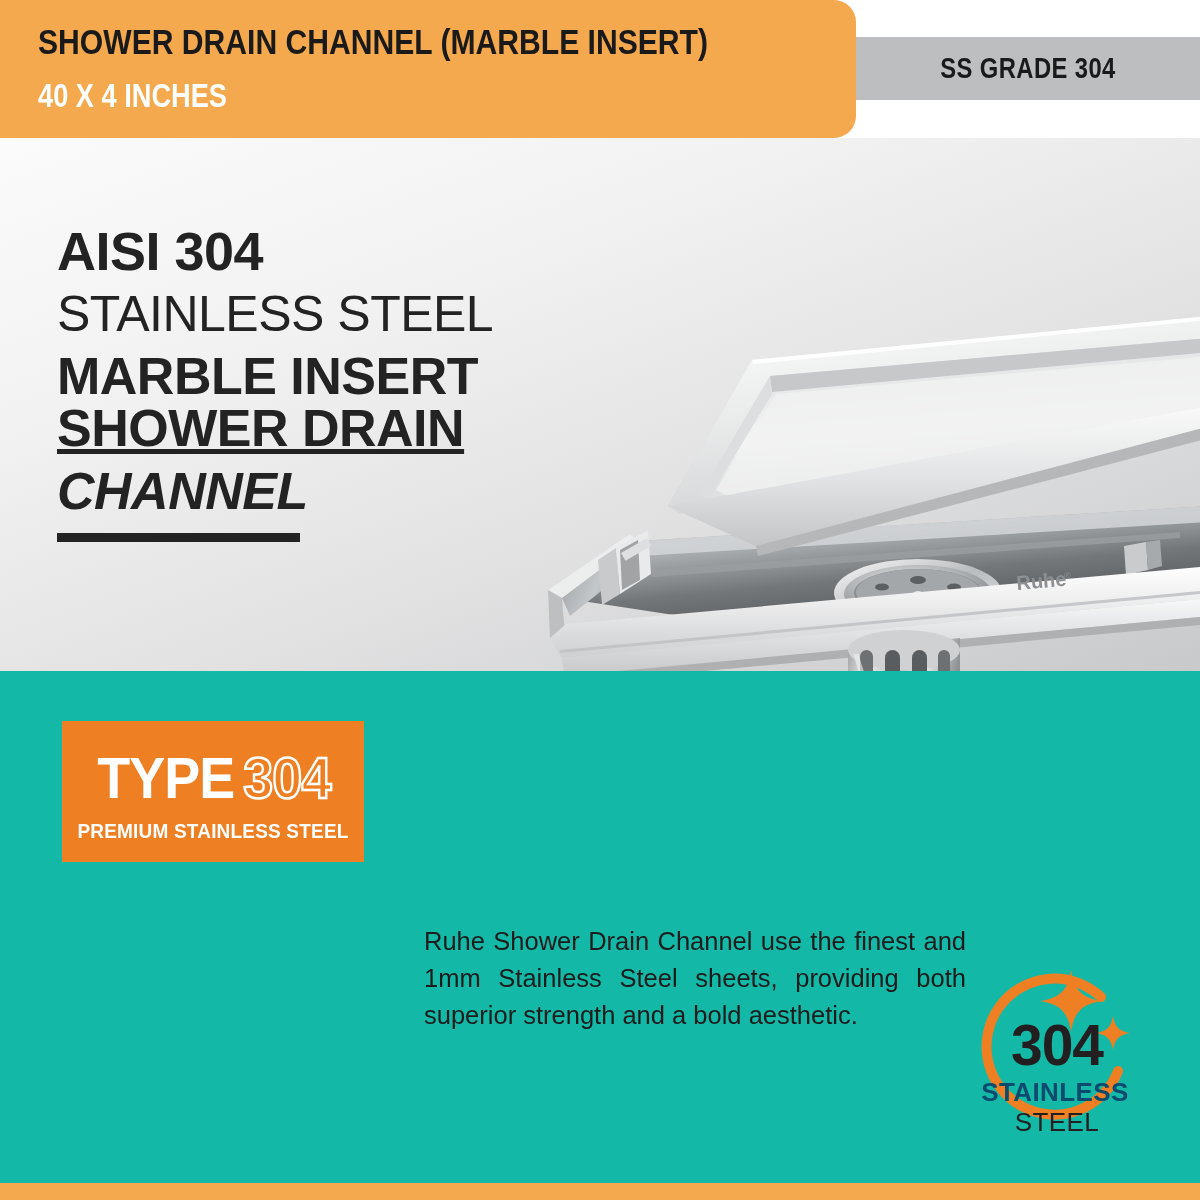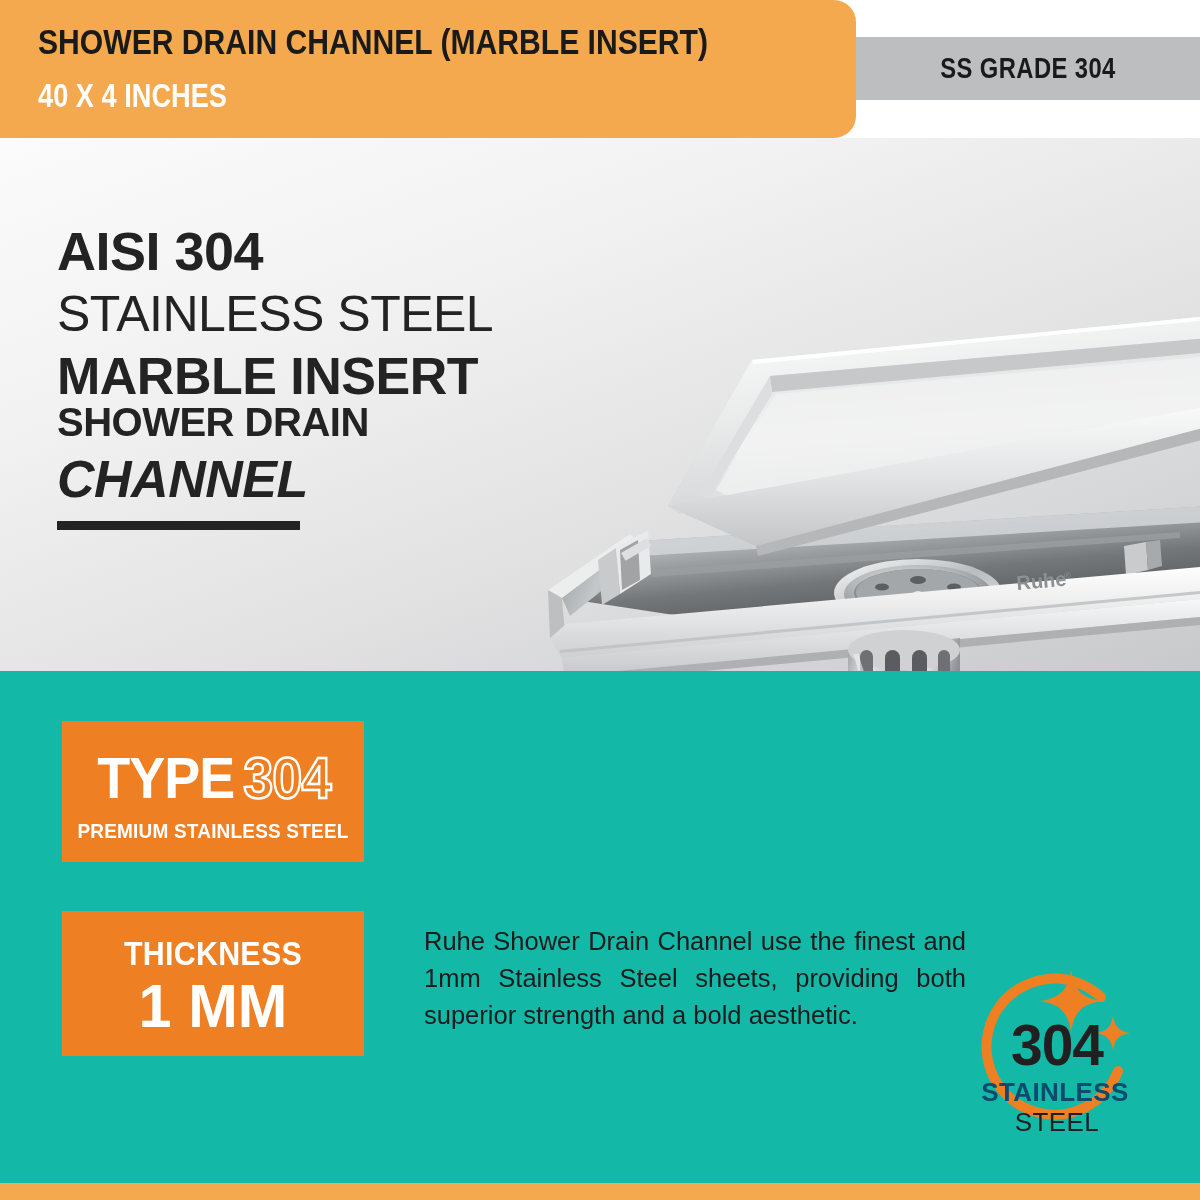--- a/index.html
+++ b/index.html
@@ -94,21 +94,21 @@
   }
   .hh-line {
     color: #232323;
     line-height: 1.0;
     white-space: nowrap;
     letter-spacing: -0.5px;
   }
   .hh-1 { font-size: 54px; font-weight: 700; margin-bottom: 11px; }
   .hh-2 { font-size: 50px; font-weight: 400; margin-bottom: 11px; }
   .hh-3 { font-size: 52px; font-weight: 700; }
-  .hh-4 { font-size: 40px; font-weight: 700; margin-bottom: 11px; }
+  .hh-4 { font-size: 52px; font-weight: 700; margin-bottom: 11px; text-decoration: underline; }
   .hh-5 { font-size: 52px; font-weight: 700; font-style: italic; }
   .hh-underline {
     margin-top: 16px;
     width: 243px;
     height: 9px;
     background: #232323;
   }
 
   
   .product-art {
@@ -447,24 +447,20 @@
 <div class="features">
 
   <div class="badge badge-type304">
     <div class="t304-row">
       <span class="t304-word">TYPE</span><span class="t304-num">304</span>
     </div>
     <div class="t304-sub">PREMIUM STAINLESS STEEL</div>
   </div>
 
 
-  <div class="badge badge-thickness">
-    <div class="thk-label">THICKNESS</div>
-    <div class="thk-value">1 MM</div>
-  </div>
 
   <div class="para para-2">Ruhe Shower Drain Channel use the finest and 1mm Stainless Steel sheets, providing both superior strength and a bold aesthetic.</div>
 </div>
 
 <div class="seal">
   <svg width="198" height="190" viewBox="0 0 198 190" xmlns="http://www.w3.org/2000/svg">
 
     <path d="M 143,34 A 68,68 0 1 0 160,108" fill="none" stroke="#EE7F23" stroke-width="10" stroke-linecap="round"></path>
 
     <path d="M 113,7 C 116,27 124,35 144,38 C 124,41 116,49 113,69 C 110,49 102,41 82,38 C 102,35 110,27 113,7 Z" fill="#EE7F23"></path>

